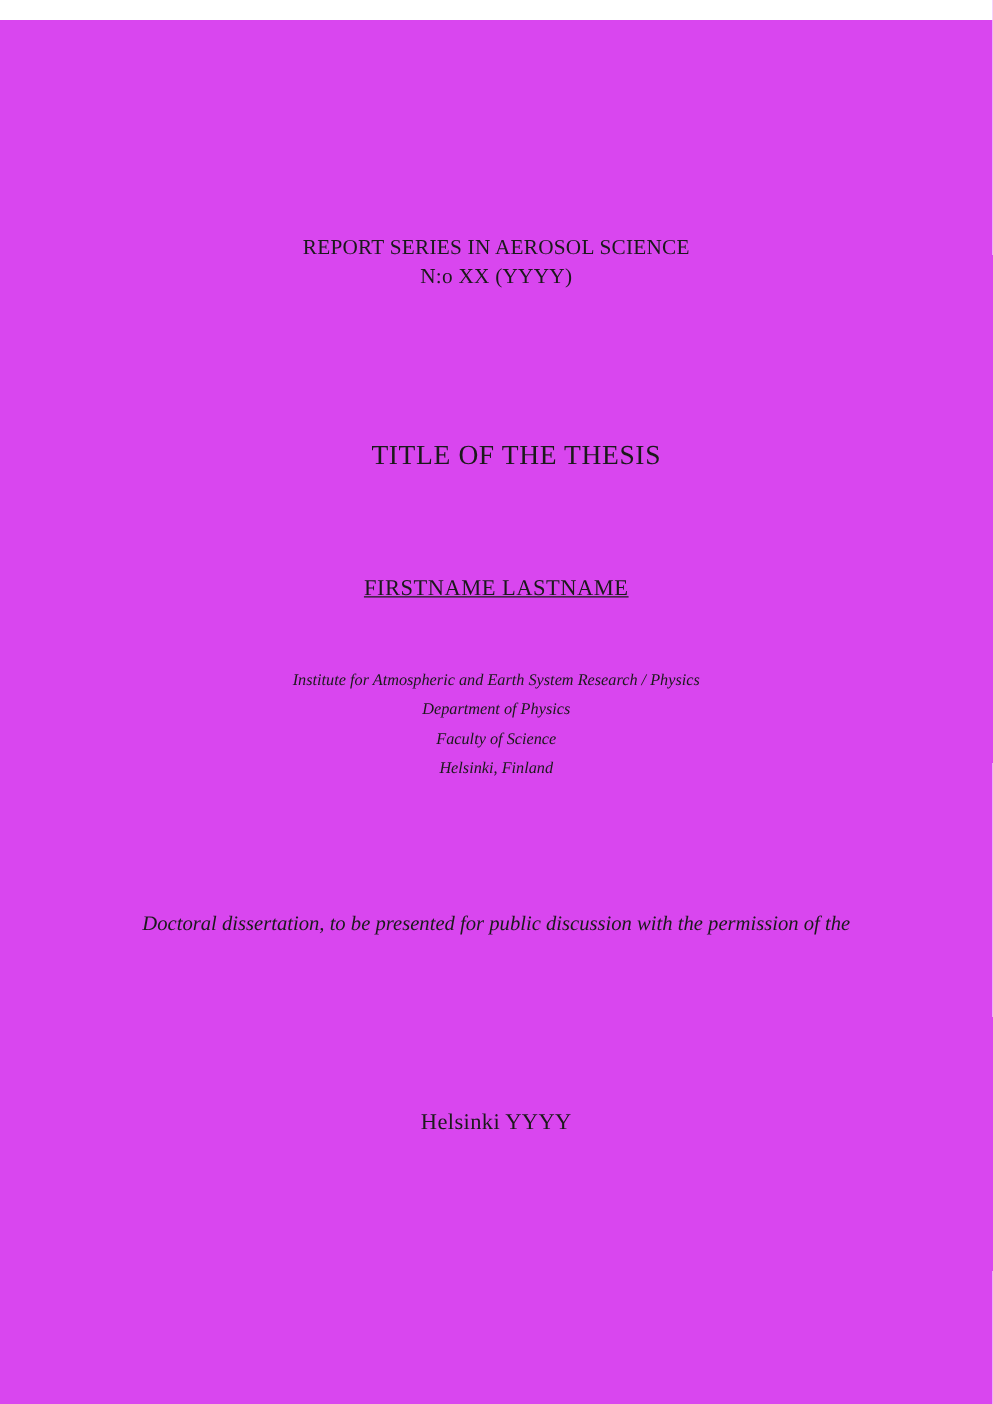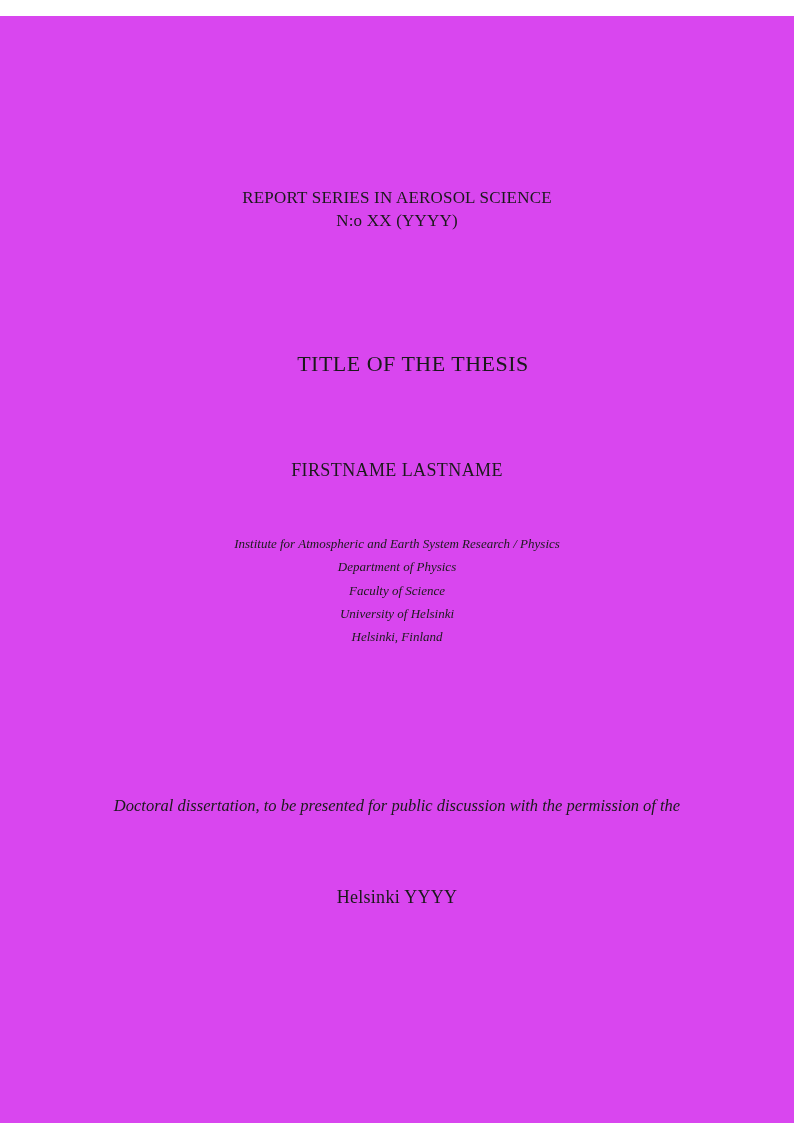--- a/index.html
+++ b/index.html
@@ -32,29 +32,30 @@
   .thesis-title {
     top: 335px;
     font-size: 22px;
     letter-spacing: 0.5px;
     padding-left: 16px;
   }
   .author-name {
     top: 444px;
     font-size: 18px;
     letter-spacing: 0.4px;
+    text-decoration: underline;
   }
   .affiliation-block {
     top: 516px;
     font-size: 13px;
     line-height: 23.3px;
     font-style: italic;
   }
   .note-block {
-    top: 776px;
+    top: 709px;
     font-size: 16.5px;
     line-height: 27px;
     font-style: italic;
   }
   .imprint {
     top: 871px;
     font-size: 18px;
     font-weight: normal;
     letter-spacing: 0.3px;
   }
@@ -70,21 +71,20 @@
   </div>
 
   <div class="centered thesis-title">TITLE OF THE THESIS</div>
 
   <div class="centered author-name">FIRSTNAME LASTNAME</div>
 
   <div class="centered affiliation-block">
     <div>Institute for Atmospheric and Earth System Research / Physics</div>
     <div>Department of Physics</div>
     <div>Faculty of Science</div>
-    <div>University of Helsinki</div>
     <div>Helsinki, Finland</div>
   </div>
 
   <div class="centered note-block">
     <div>Doctoral dissertation, to be presented for public discussion with the permission of the</div>
   </div>
 
   <div class="centered imprint">Helsinki YYYY</div>
 
 </div>

